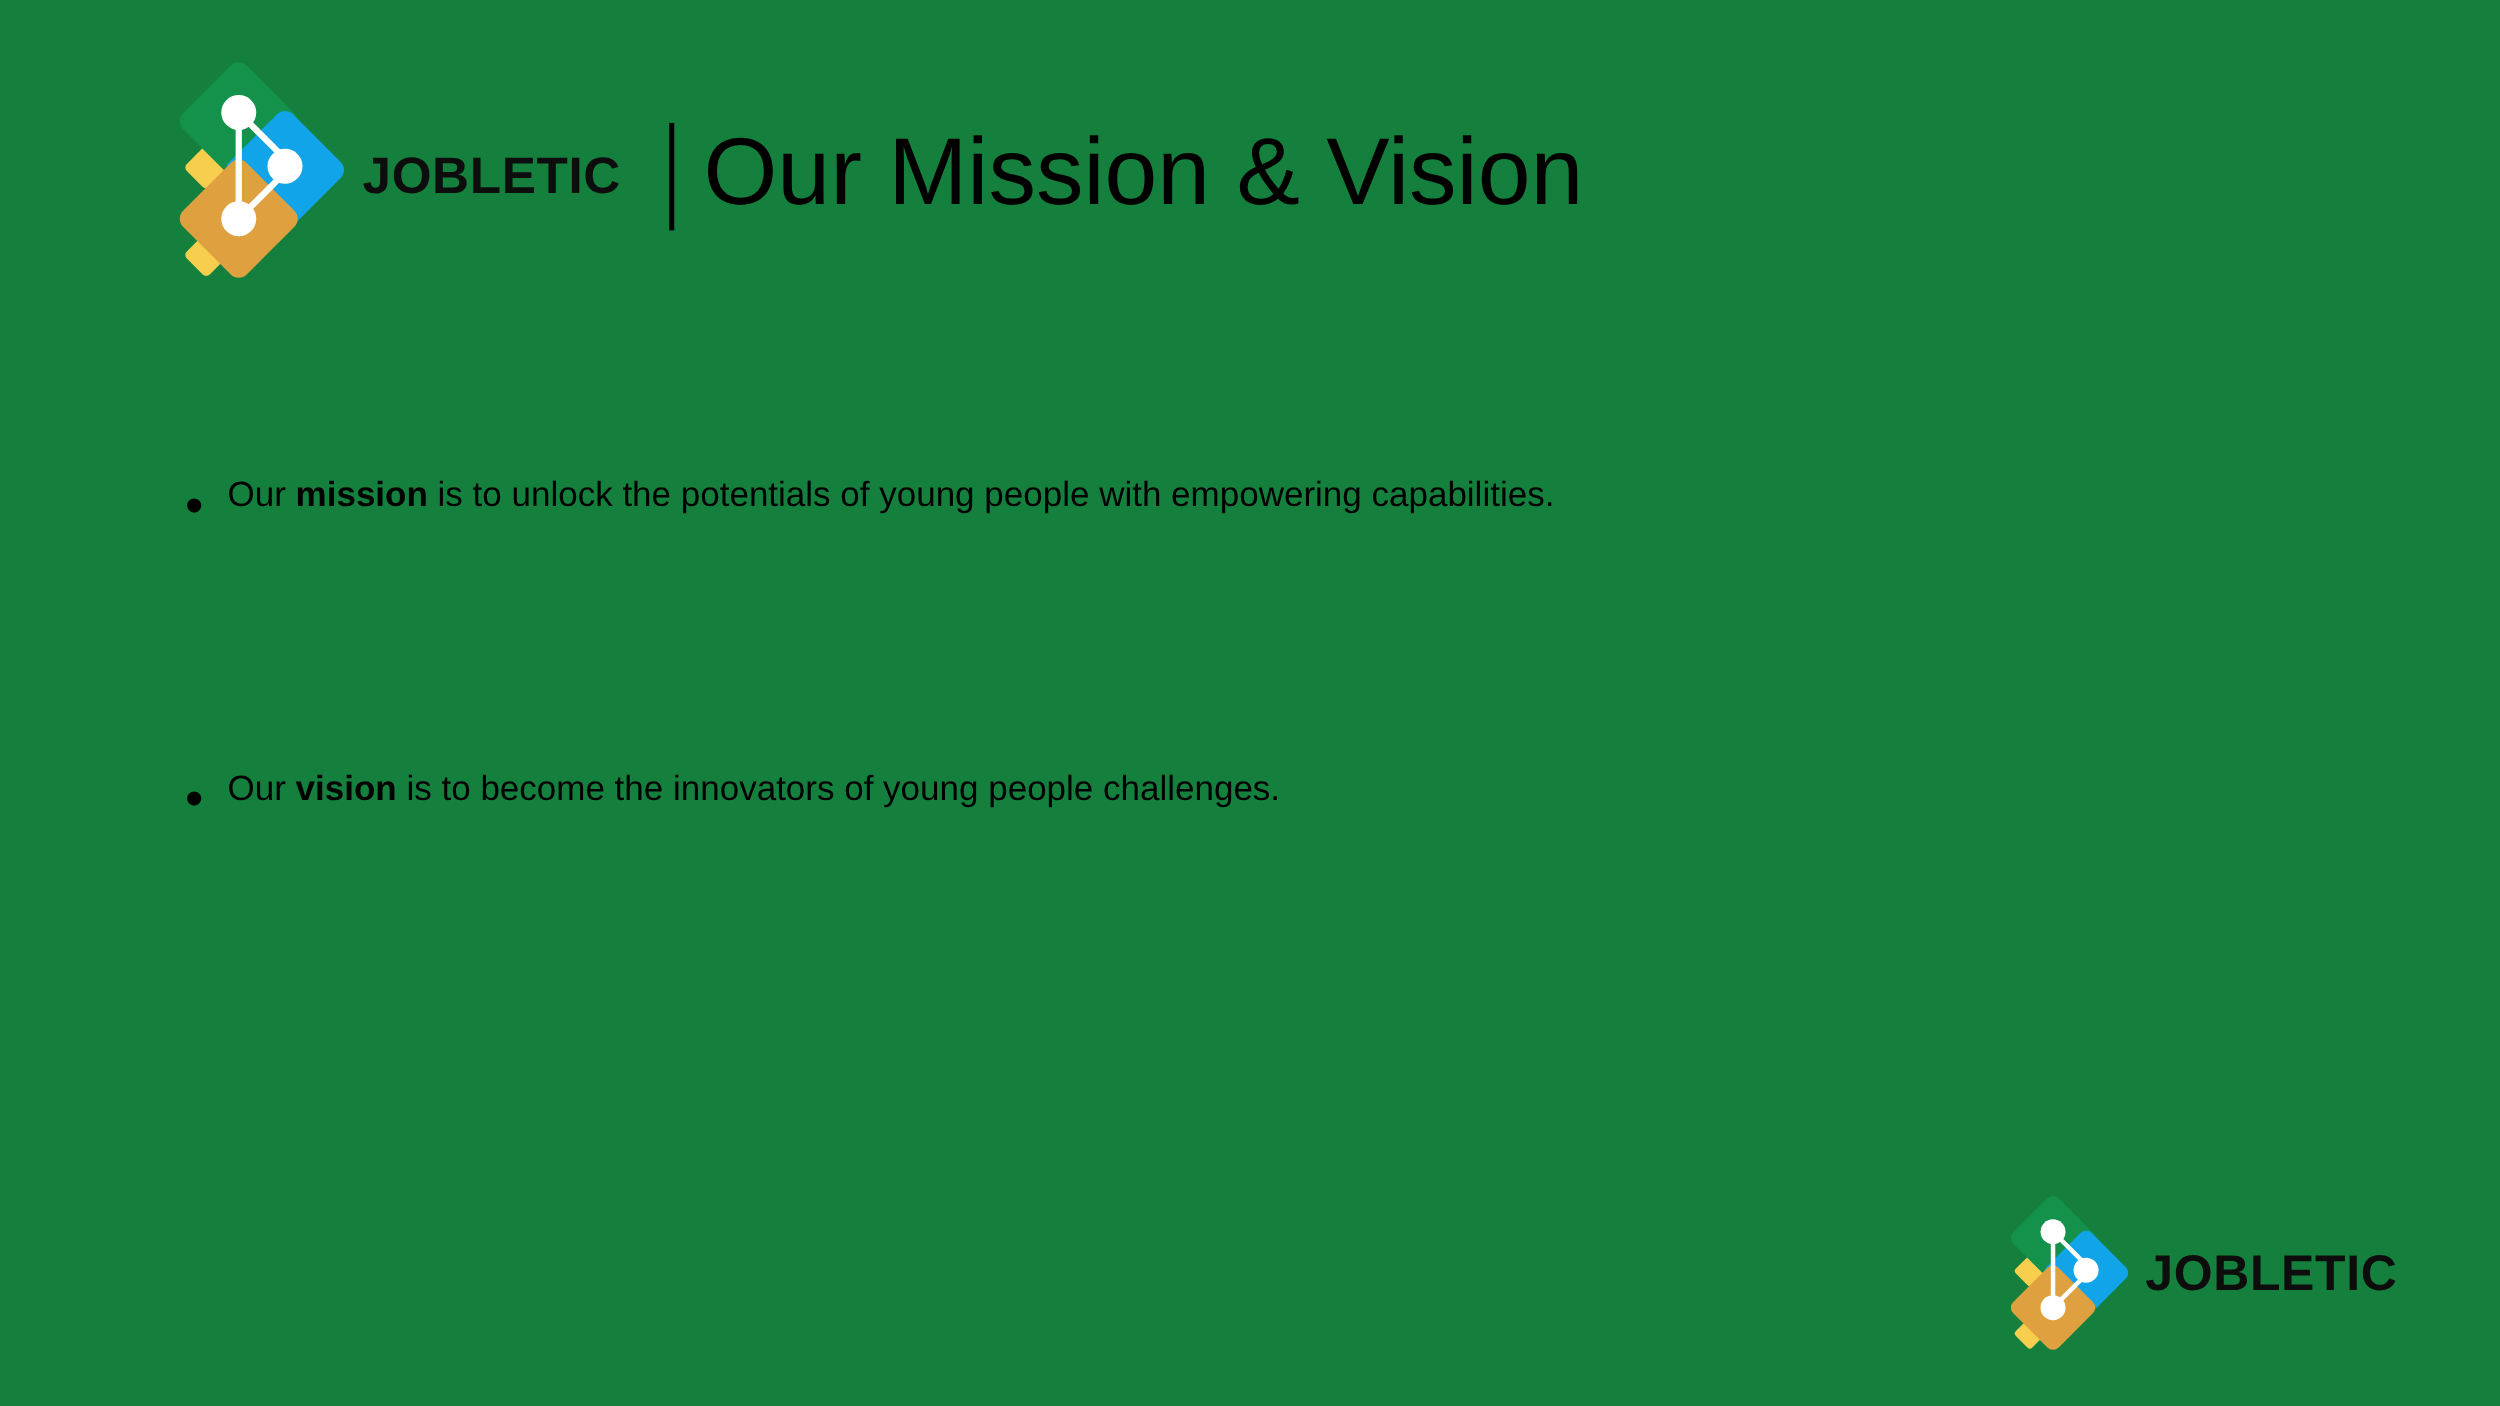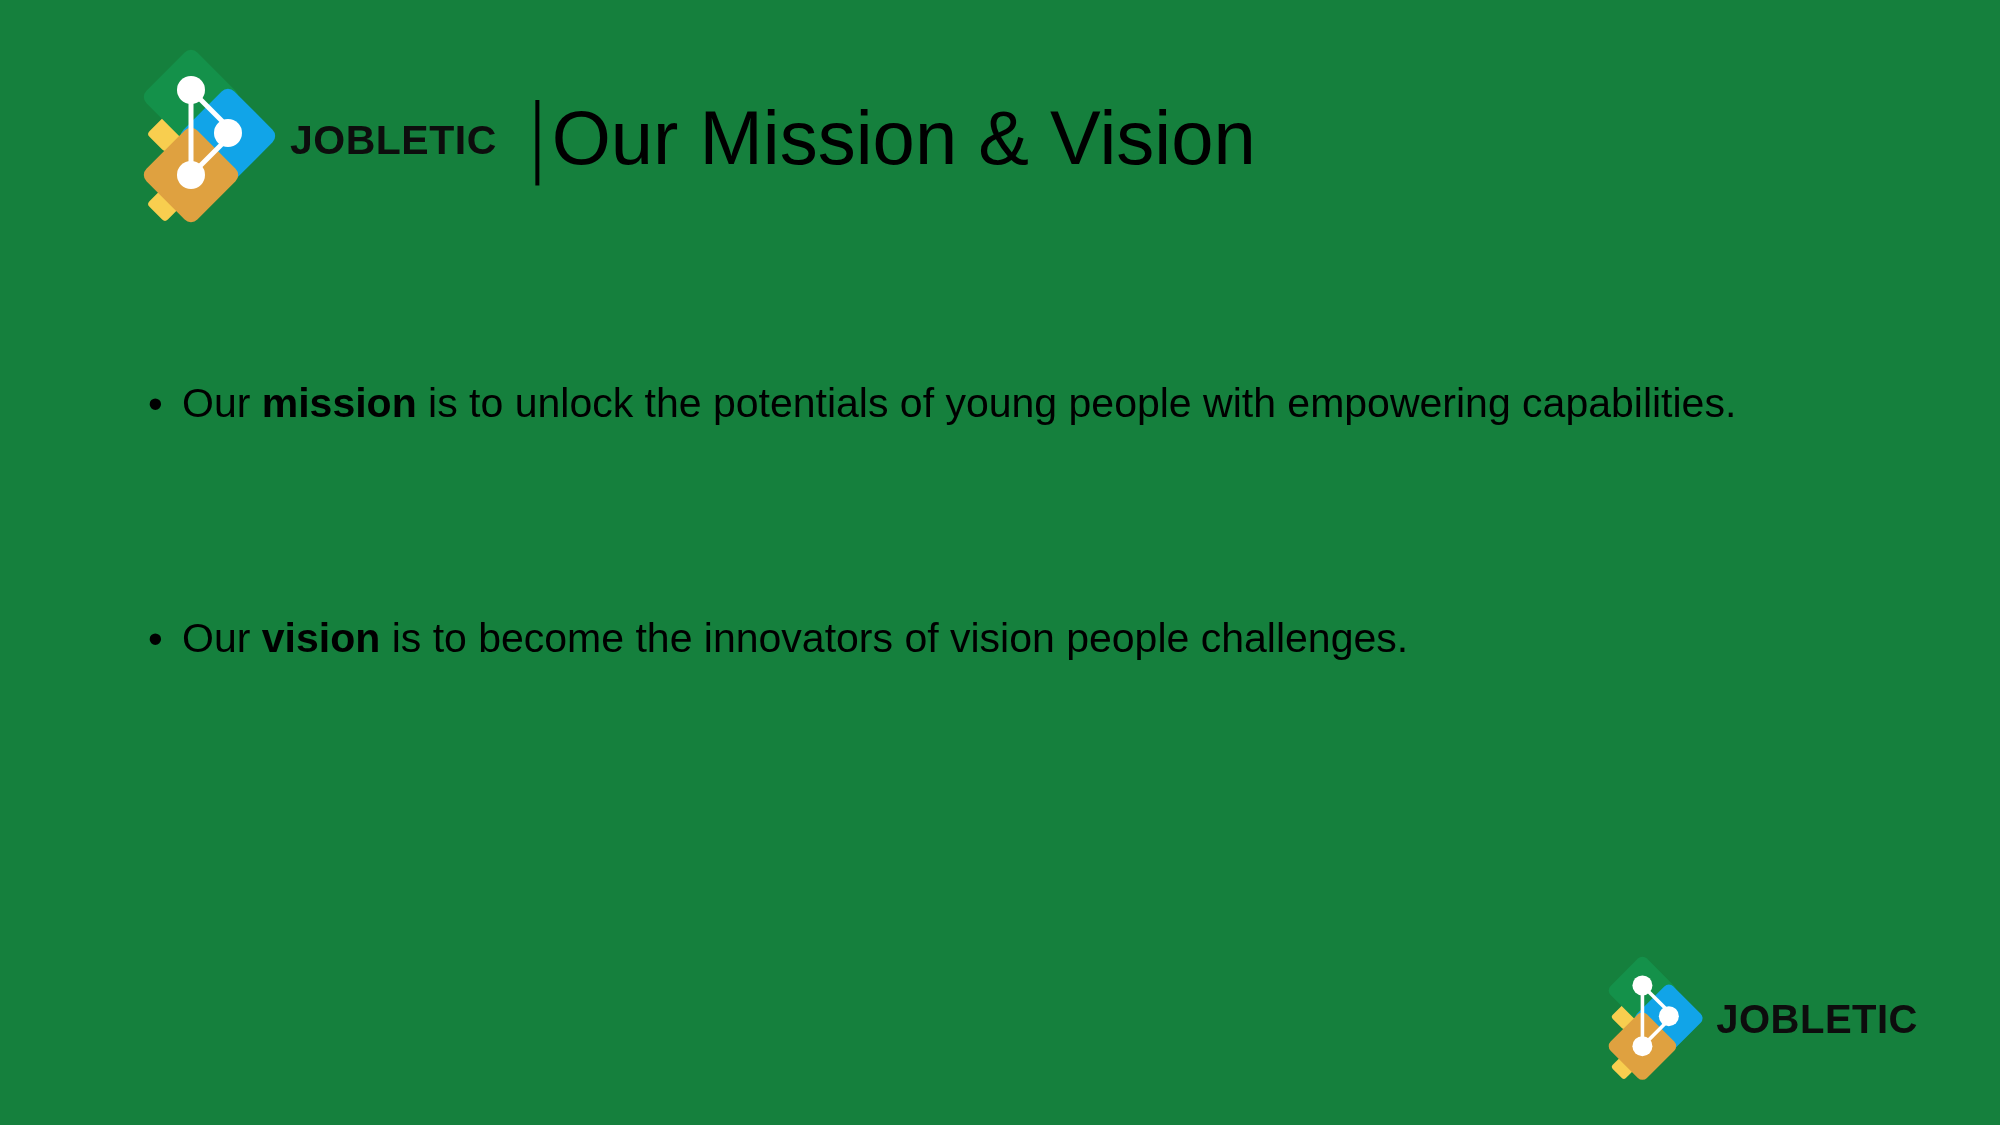--- a/index.html
+++ b/index.html
@@ -65,21 +65,21 @@
     top: -2px;
   }
 
   .page-title {
     font-family: "Liberation Sans", sans-serif;
     font-size: 76px;
     font-weight: 400;
     color: #000000;
     line-height: 1;
     white-space: nowrap;
-    margin-left: 0;
+    margin-left: 11px;
     position: relative;
     top: 1px;
   }
 
   
   .content {
     position: absolute;
     left: 148px;
     top: 378px;
     width: 1720px;
@@ -98,21 +98,21 @@
     width: 34px;
     font-size: 42px;
     line-height: 1.25;
     color: #000000;
     text-align: left;
     user-select: none;
   }
 
   .bullet-text {
     flex: 1 1 auto;
-    font-size: 41px;
+    font-size: 28px;
     line-height: 1.25;
     color: #000000;
   }
 
   .bullet-text.justified {
     text-align: justify;
     text-justify: inter-word;
   }
 
   .bullet-text b {
@@ -191,21 +191,21 @@
 
     <div class="bullet-row">
       <span class="bullet-marker">•</span>
       <span class="bullet-text justified"><span>Our </span><b>mission</b><span> is to unlock the potentials of young people with empowering capabilities.</span></span>
     </div>
 
     <div class="bullet-gap"></div>
 
     <div class="bullet-row">
       <span class="bullet-marker">•</span>
-      <span class="bullet-text"><span>Our </span><b>vision</b><span> is to become the innovators of vision people challenges.</span></span>
+      <span class="bullet-text"><span>Our </span><b>vision</b><span> is to become the innovators of young people challenges.</span></span>
     </div>
 
   </div>
 
   <div class="footer-logo">
 
     <span class="logo-mark">
       <svg viewBox="0 0 140 178" width="100" height="128" xmlns="http://www.w3.org/2000/svg" aria-hidden="true">
         <rect x="12" y="73" width="26" height="26" rx="4" ry="4" transform="rotate(45 25 86)" fill="#F8CE4F"></rect>
         <rect x="63" y="108" width="26" height="26" rx="4" ry="4" transform="rotate(45 76 121)" fill="#F8CE4F"></rect>

